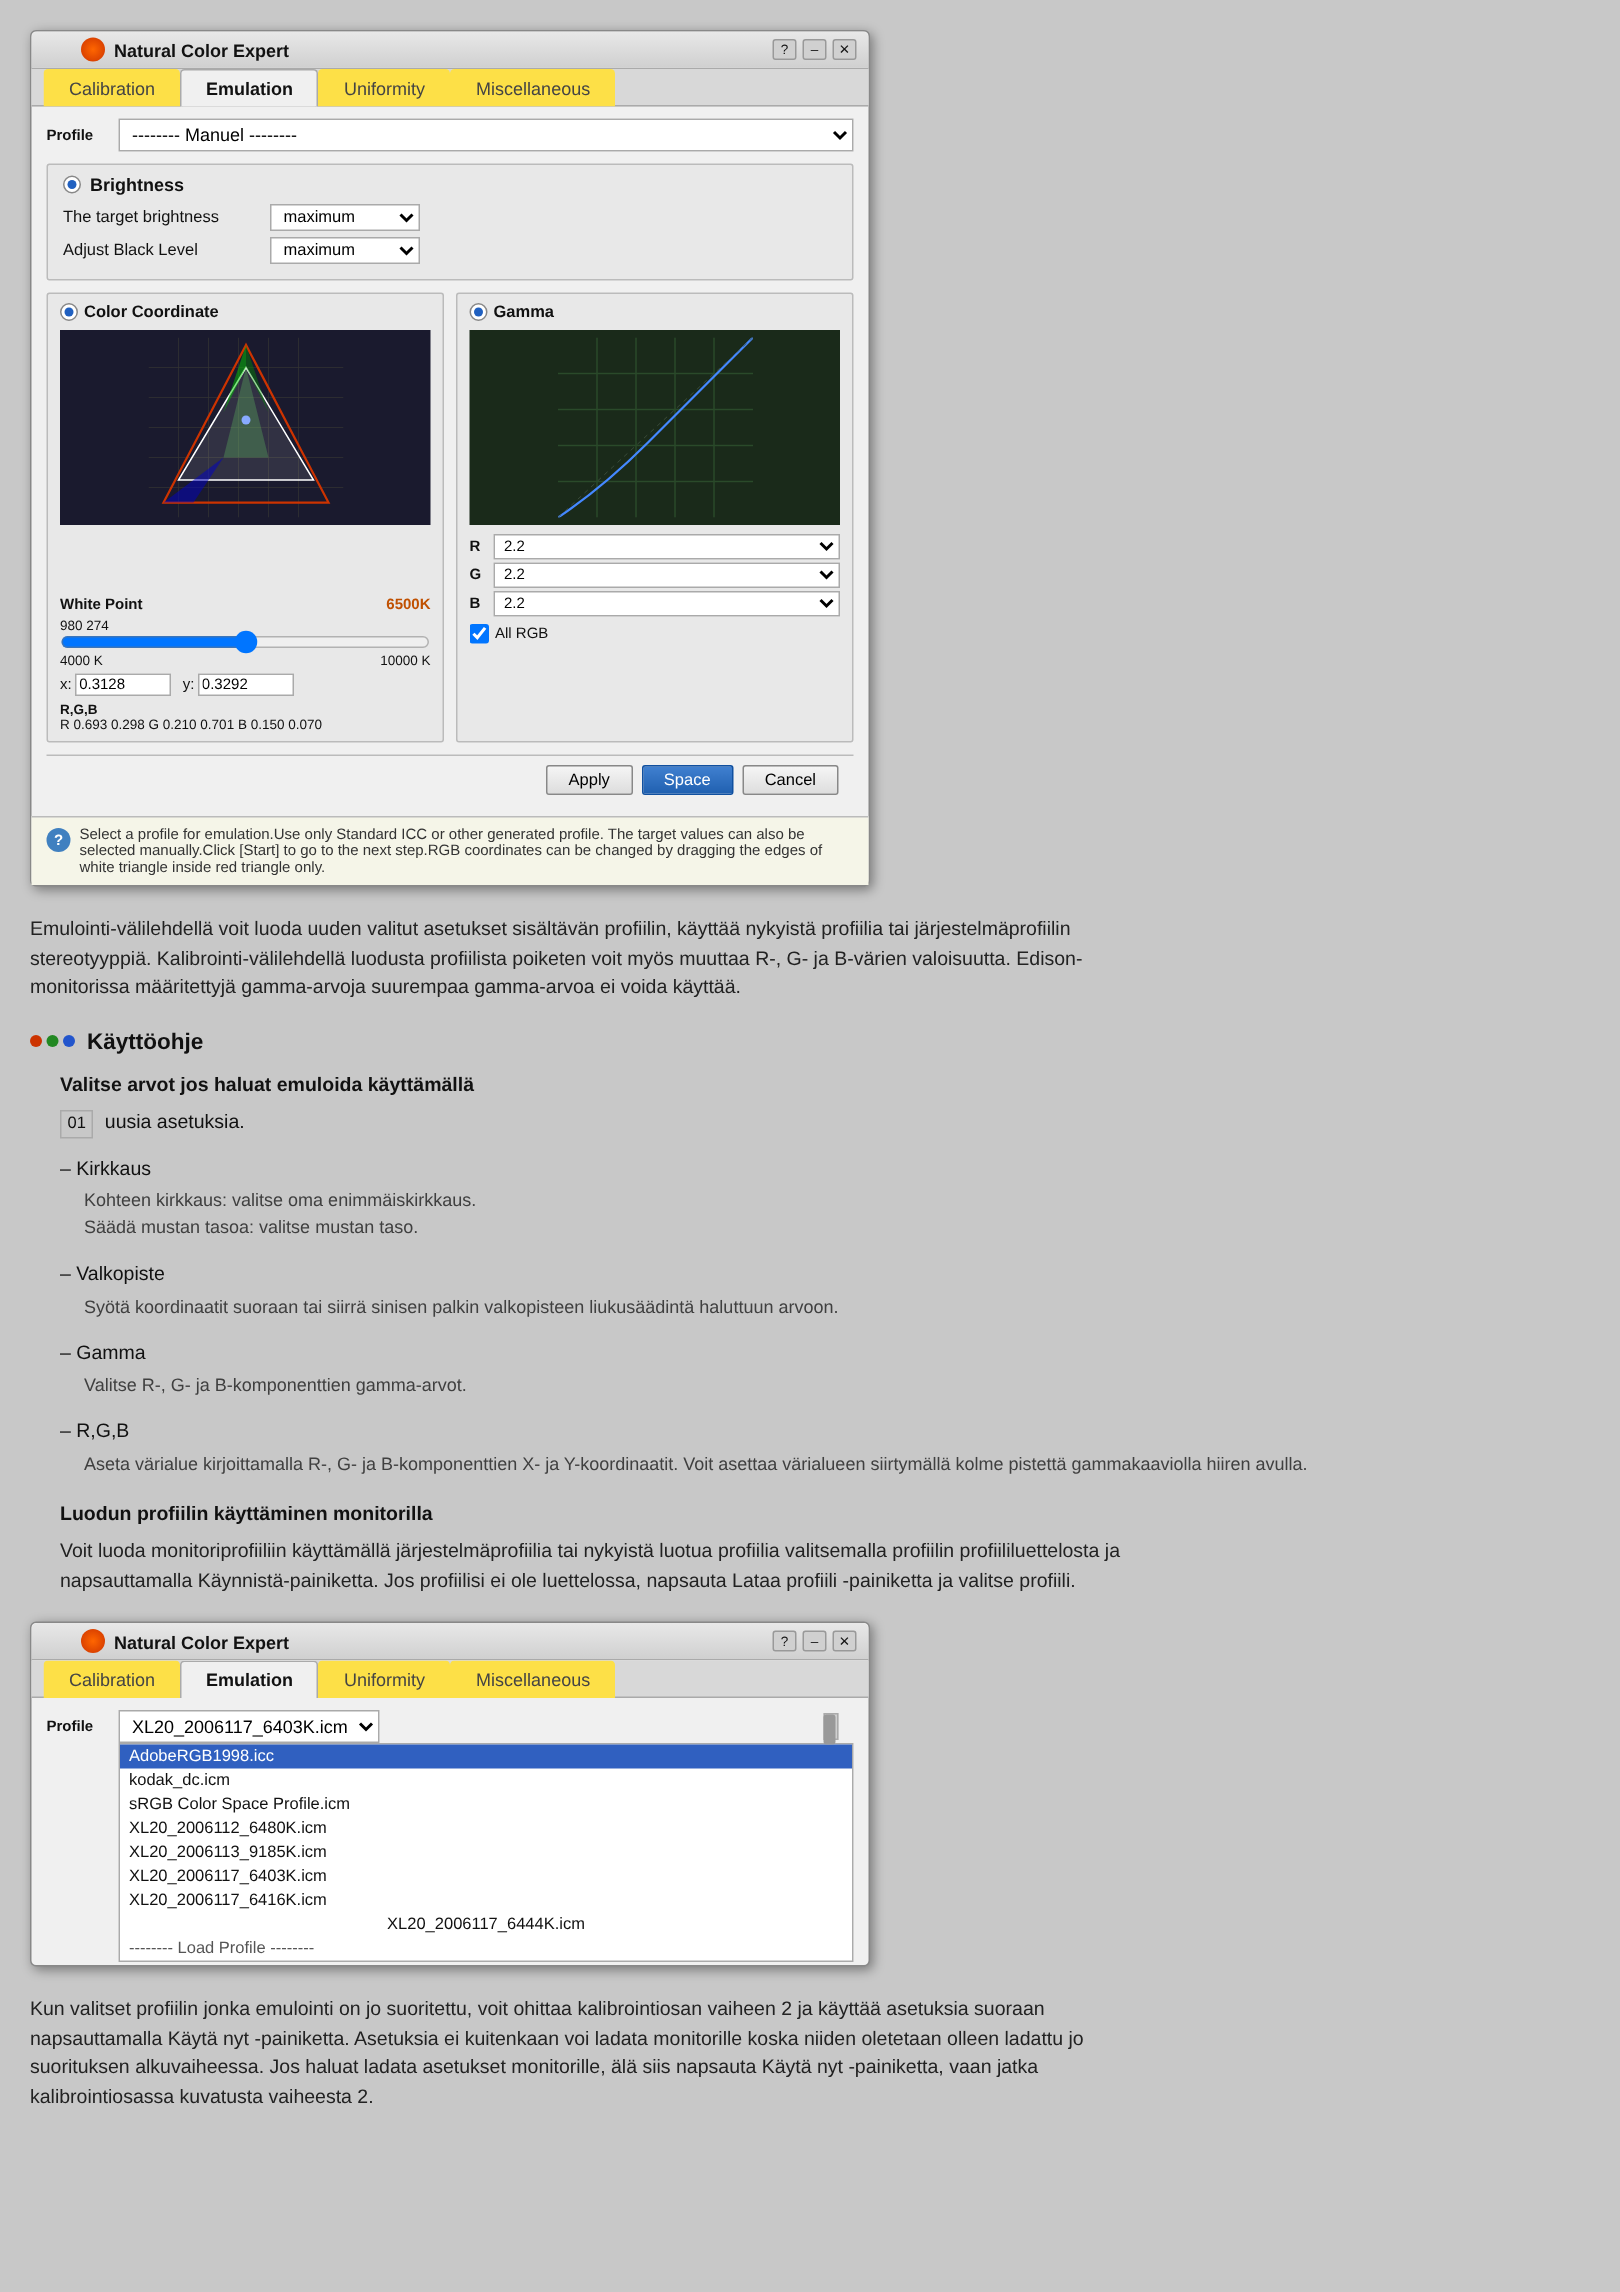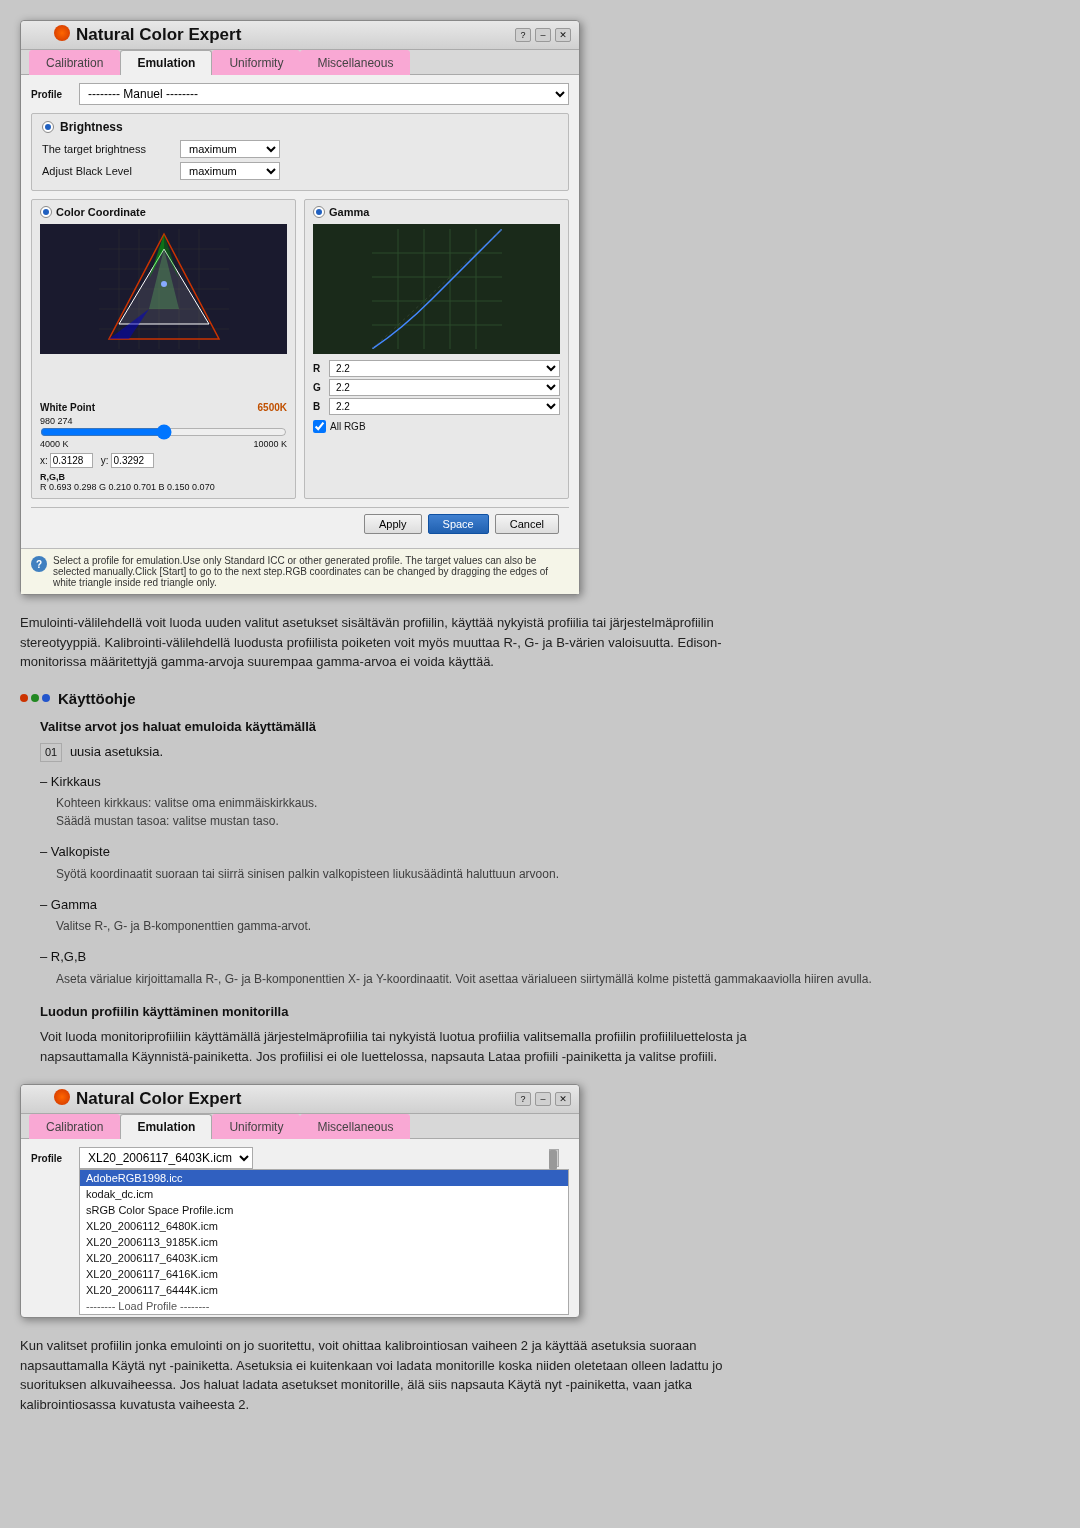--- a/index.html
+++ b/index.html
@@ -24,23 +24,23 @@
       background: linear-gradient(to bottom, #e8e8e8, #d0d0d0);
       border-bottom: 1px solid #aaa;
       padding: 4px 8px;
       display: flex;
       align-items: center;
       justify-content: space-between;
       border-radius: 4px 4px 0 0;
     }
     .title-bar-left {
       display: flex;
-      align-items: flex-start;
+      align-items: flex-end;
       gap: 6px;
-      font-size: 17px;
+      font-size: 12px;
       font-weight: bold;
       padding-left: 25px;
     }
     .title-bar-icon {
       width: 16px;
       height: 16px;
       background: radial-gradient(circle, #ff6600, #cc3300);
       border-radius: 50%;
     }
     .title-bar-controls {
@@ -75,21 +75,21 @@
       border-bottom: none;
       margin-bottom: -1px;
       border-radius: 3px 3px 0 0;
     }
     .tab.active {
       background: #f0f0f0;
       border-color: #aaa;
       font-weight: bold;
     }
     .tab.inactive {
-      background: #f9a8d4;
+      background: #fde047;
       color: #444;
     }
 
     
     .window-content {
       padding: 8px 10px;
     }
 
     
     .profile-row {
@@ -254,21 +254,21 @@
       gap: 8px;
       font-size: 10px;
       margin-bottom: 4px;
     }
     .coord-field {
       display: flex;
       align-items: center;
       gap: 2px;
     }
     .coord-input {
-      width: 43px;
+      width: 64px;
       font-size: 10px;
       border: 1px solid #aaa;
       padding: 1px 2px;
       background: white;
     }
     .rgb-values-row {
       font-size: 10px;
     }
 
     
@@ -684,21 +684,21 @@
         </select>
         
         <div style="position:absolute;top:100%;left:0;right:0;background:white;border:1px solid #aaa;z-index:10;font-size:11px;">
           <div style="padding:2px 6px; background:#3060c0; color:white;">AdobeRGB1998.icc</div>
           <div style="padding:2px 6px;">kodak_dc.icm</div>
           <div style="padding:2px 6px;">sRGB Color Space Profile.icm</div>
           <div style="padding:2px 6px;">XL20_2006112_6480K.icm</div>
           <div style="padding:2px 6px;">XL20_2006113_9185K.icm</div>
           <div style="padding:2px 6px;">XL20_2006117_6403K.icm</div>
           <div style="padding:2px 6px;">XL20_2006117_6416K.icm</div>
-          <div style="padding:2px 6px;">XL20_2006117_6444K.icm</div>
+          <div style="padding:2px 6px;text-align:center;">XL20_2006117_6444K.icm</div>
           <div style="padding:2px 6px;color:#555;">-------- Load Profile --------</div>
         </div>
       </div>
       <div style="position:absolute;right:10px;top:2px;bottom:2px;width:10px;background:#d0d0d0;border:1px solid #aaa;z-index:11;">
         <div style="width:8px;height:20px;background:#999;border-radius:2px;position:absolute;top:0;right:1px;"></div>
       </div>
     </div>
 
     <div style="height:140px;"></div>
   </div>

